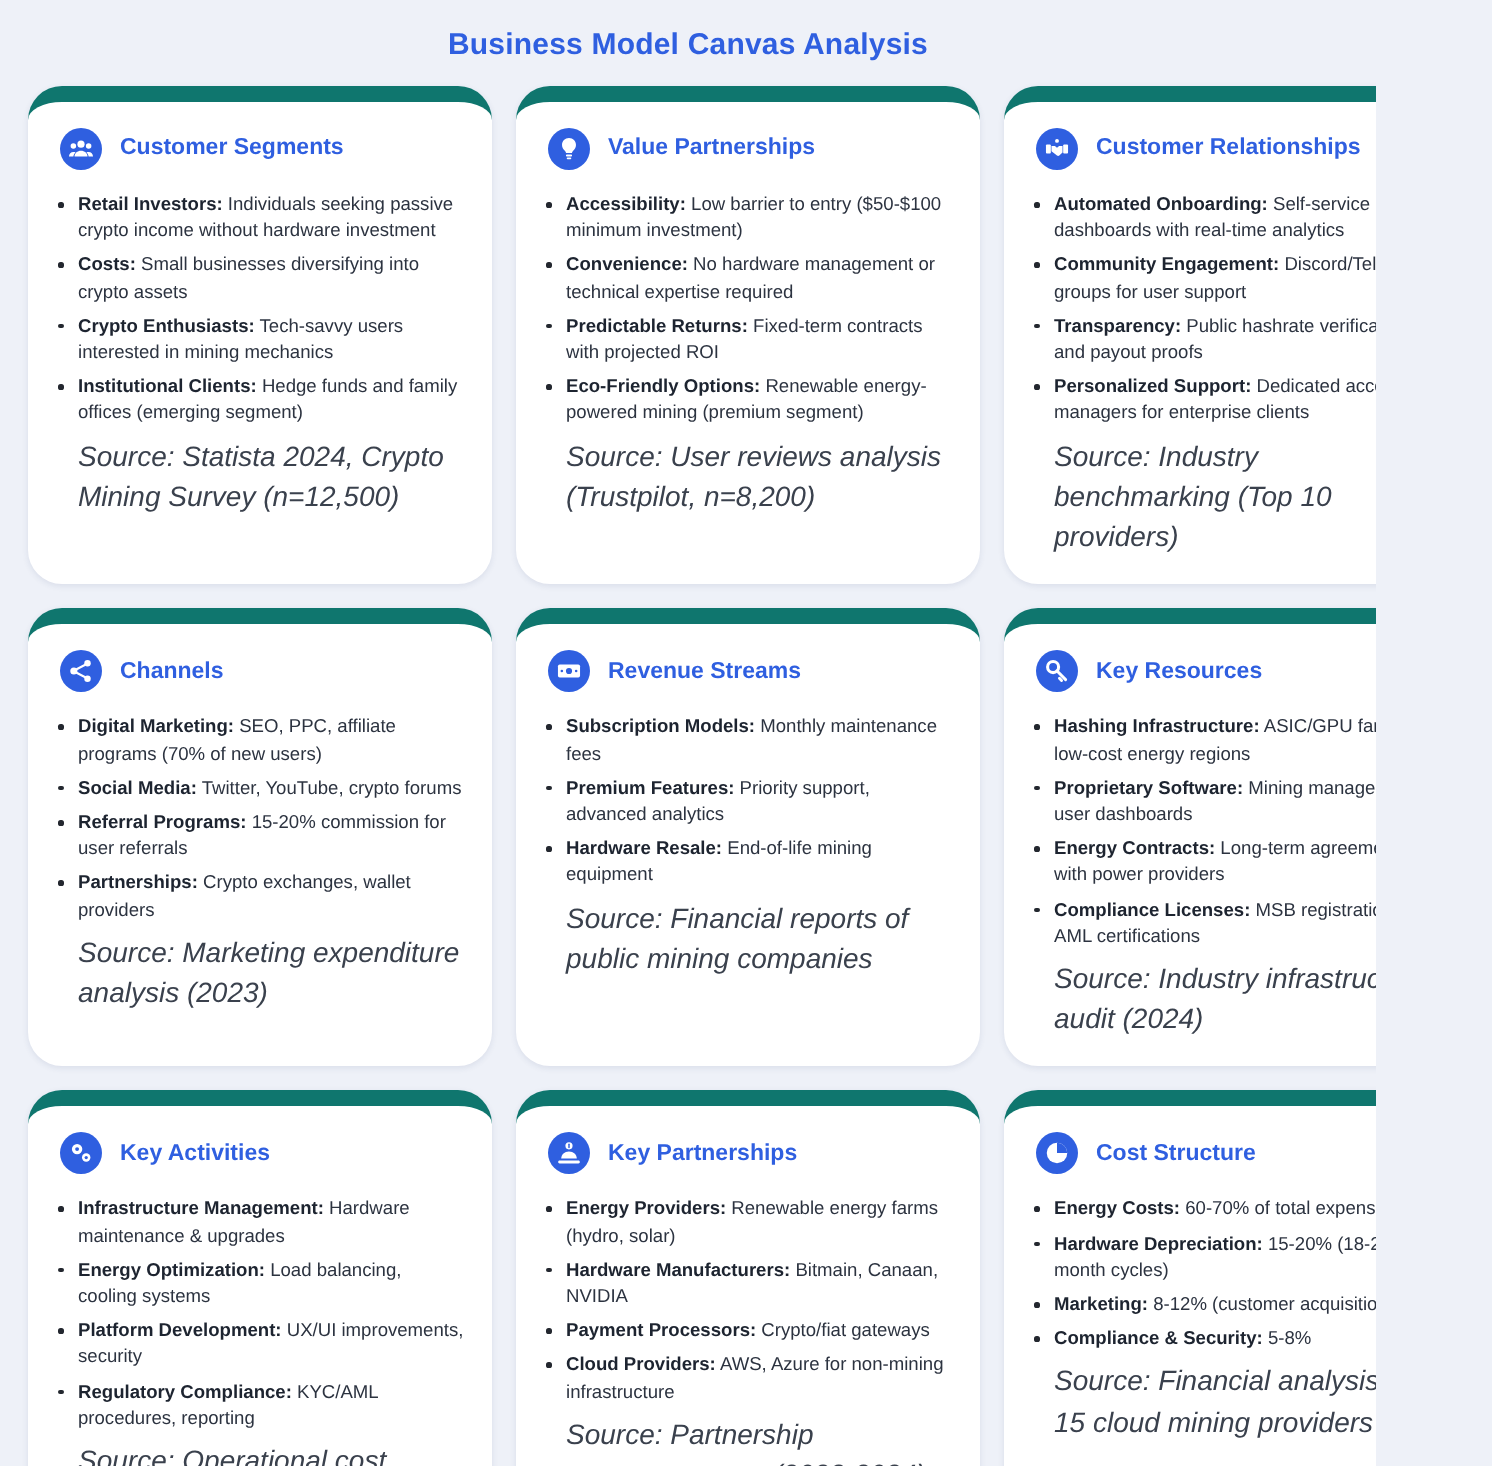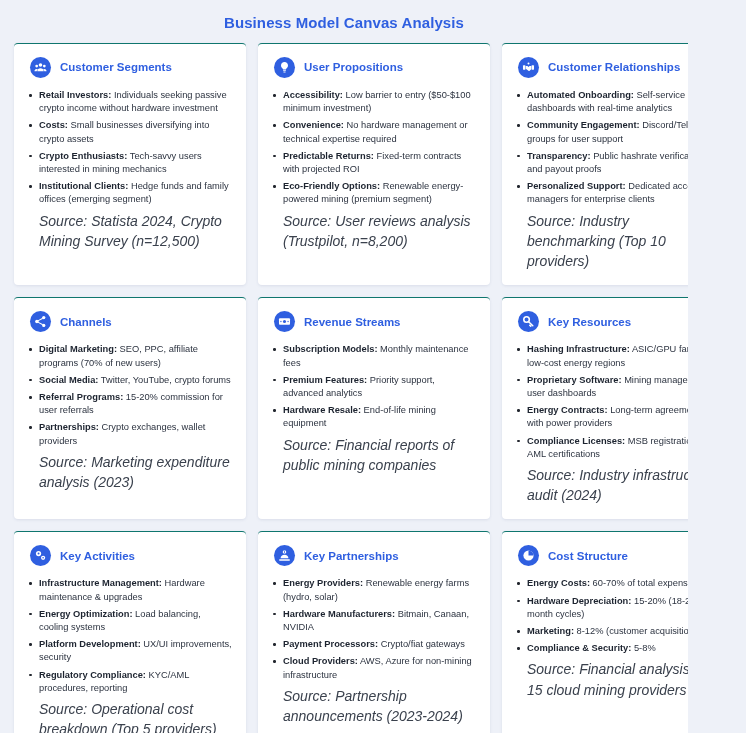--- a/index.html
+++ b/index.html
@@ -26,22 +26,22 @@
   }
   .canvas-grid {
     display: grid;
     grid-template-columns: 232px 232px 232px;
     column-gap: 12px;
     row-gap: 12px;
     padding: 0 14px;
   }
   .card {
     background: #ffffff;
-    border-radius: 4px;
-    border-top: 1px solid #0f766e;
+    border-radius: 17px;
+    border-top: 8px solid #0f766e;
     box-shadow: 0 1px 3px rgba(40,60,110,0.10);
     padding: 13px 14px 14px 14px;
     overflow: hidden;
   }
   .card-head {
     display: flex;
     align-items: center;
     gap: 9px;
     margin-bottom: 11px;
     padding-left: 2px;
@@ -125,21 +125,21 @@
       </div>
       <div class="card">
         <div class="card-head">
           <span class="icon-badge">
             <svg width="13" height="13" viewBox="0 0 16 16">
               <path d="M8 1.3c-2.5 0-4.3 1.9-4.3 4.2 0 1.6 0.8 2.6 1.6 3.4 0.5 0.5 0.8 1 0.9 1.6h3.6c0.1-0.6 0.4-1.1 0.9-1.6 0.8-0.8 1.6-1.8 1.6-3.4 0-2.3-1.8-4.2-4.3-4.2z" fill="#fff"></path>
               <rect x="6.1" y="11.4" width="3.8" height="1.2" rx="0.6" fill="#fff"></rect>
               <rect x="6.6" y="13.2" width="2.8" height="1.1" rx="0.55" fill="#fff"></rect>
             </svg>
           </span>
-          <span class="card-title">User Propositions</span>
+          <span class="card-title">Value Partnerships</span>
         </div>
         <ul class="bullets">
           <li class="bullet"><span class="lead">Accessibility:</span><span class="rest"> Low barrier to entry ($50-$100 minimum investment)</span></li>
           <li class="bullet"><span class="lead">Convenience:</span><span class="rest"> No hardware management or technical expertise required</span></li>
           <li class="bullet"><span class="lead">Predictable Returns:</span><span class="rest"> Fixed-term contracts with projected ROI</span></li>
           <li class="bullet"><span class="lead">Eco-Friendly Options:</span><span class="rest"> Renewable energy-powered mining (premium segment)</span></li>
           <li class="source">Source: User reviews analysis (Trustpilot, n=8,200)</li>
         </ul>
       </div>
       <div class="card">

